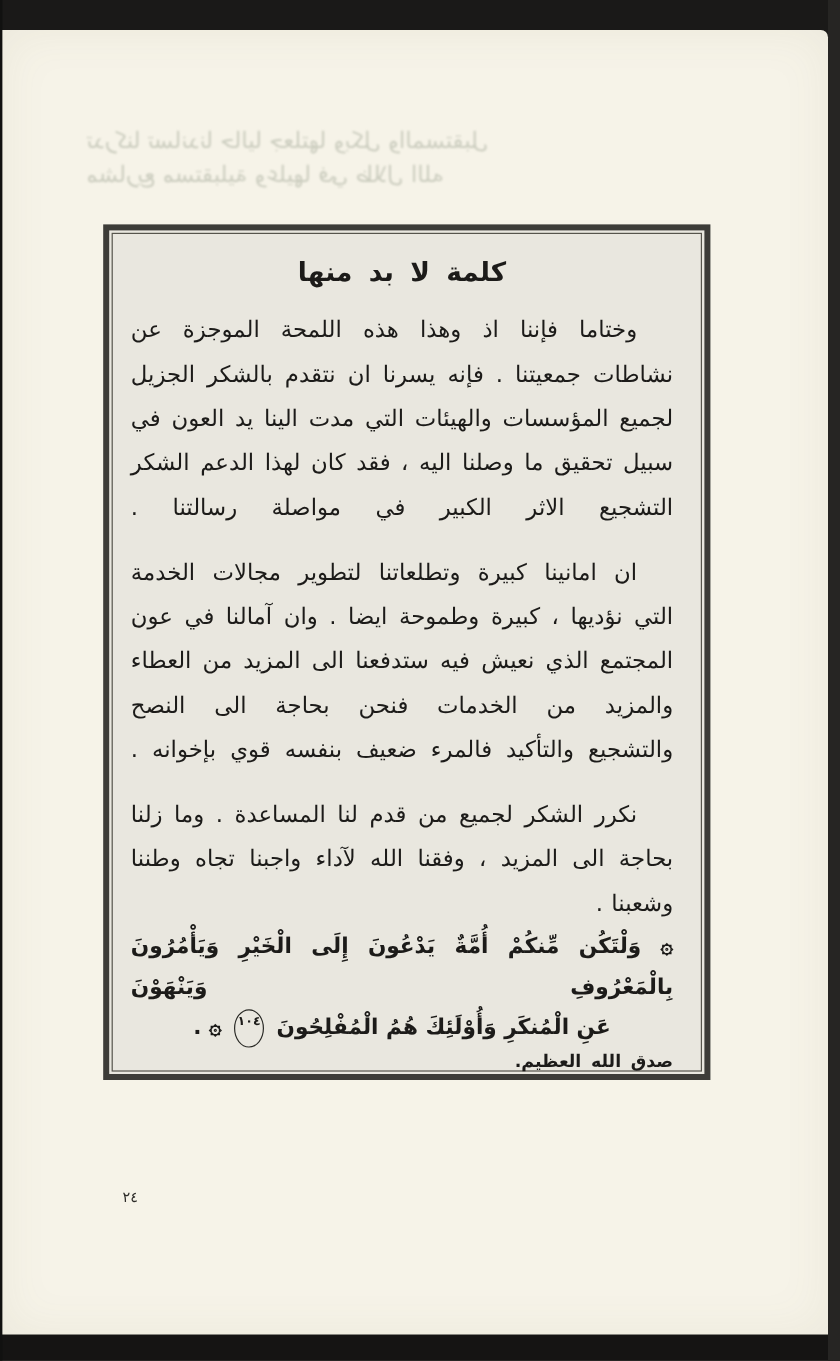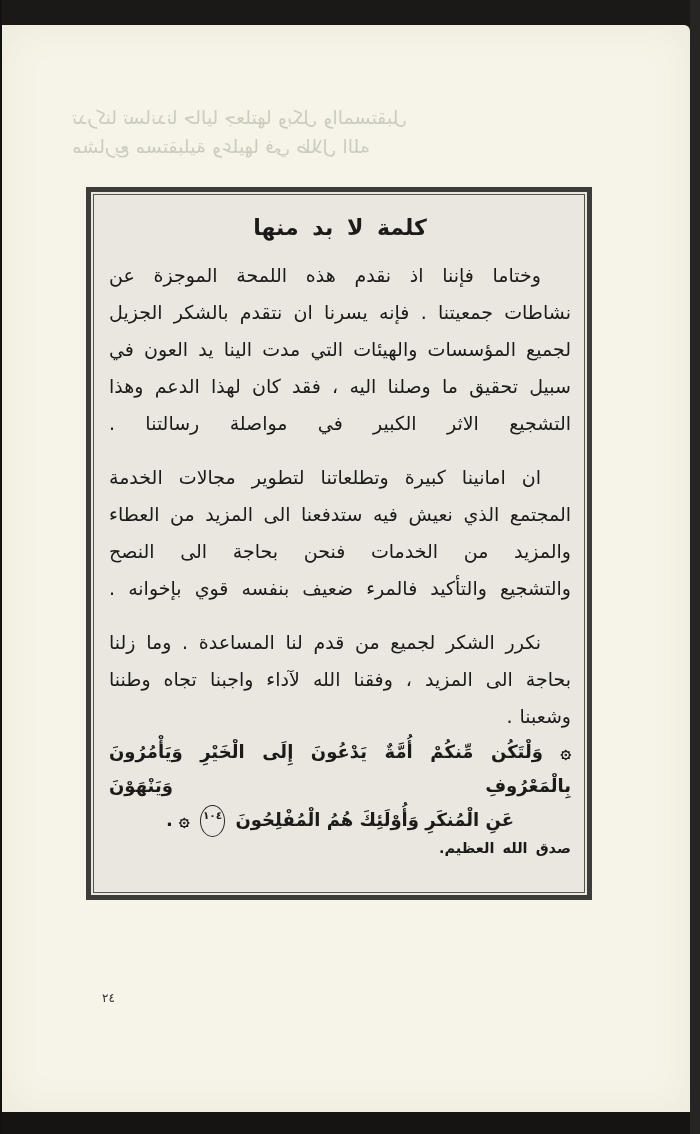--- a/index.html
+++ b/index.html
@@ -30,21 +30,21 @@
   .box{
     position:absolute;left:84px;top:162px;width:506px;height:713px;
     box-sizing:border-box;
     background:#e9e7df;
     border:5px solid #3d3c38;
   }
   .box-inner{
     box-sizing:border-box;
     height:calc(100% - 4px);margin:2px;
     border:1px solid #56544c;
-    padding:8px 13px 0 15px;
+    padding:8px 23px 0 15px;
     direction:rtl;
     color:#1c1b19;
   }
   .box-title{
     text-align:center;
     font-weight:bold;
     font-size:22px;
     margin-top:12px;
     word-spacing:6px;
     letter-spacing:0.5px;
@@ -110,28 +110,29 @@
     <div class="g2">مشاريع مستقبلية وعليها في ظلال الله</div>
   </div>
 
   <div class="box">
     <div class="box-inner">
 
       <div class="box-title">كلمة لا بد منها</div>
 
       <div class="paras">
           <div class="para">
-            <div class="line indent">وختاما فإننا اذ نقدم هذه اللمحة الموجزة عن</div>
+            <div class="line indent">وختاما فإننا اذ وهذا هذه اللمحة الموجزة عن</div>
             <div class="line">نشاطات جمعيتنا . فإنه يسرنا ان نتقدم بالشكر الجزيل</div>
             <div class="line">لجميع المؤسسات والهيئات التي مدت الينا يد العون في</div>
-            <div class="line">سبيل تحقيق ما وصلنا اليه ، فقد كان لهذا الدعم وهذا</div>
+            <div class="line">سبيل تحقيق ما وصلنا اليه ، فقد كان لهذا الدعم الشكر</div>
             <div class="line">التشجيع الاثر الكبير في مواصلة رسالتنا .</div>
           </div>
           <div class="para">
             <div class="line indent">ان امانينا كبيرة وتطلعاتنا لتطوير مجالات الخدمة</div>
+            <div class="line">التي نؤديها ، كبيرة وطموحة ايضا . وان آمالنا في عون</div>
             <div class="line">المجتمع الذي نعيش فيه ستدفعنا الى المزيد من العطاء</div>
             <div class="line">والمزيد من الخدمات فنحن بحاجة الى النصح</div>
             <div class="line">والتشجيع والتأكيد فالمرء ضعيف بنفسه قوي بإخوانه .</div>
           </div>
           <div class="para">
             <div class="line indent">نكرر الشكر لجميع من قدم لنا المساعدة . وما زلنا</div>
             <div class="line">بحاجة الى المزيد ، وفقنا الله لآداء واجبنا تجاه وطننا</div>
             <div class="line plain-end">وشعبنا .</div>
           </div>
         </div>

